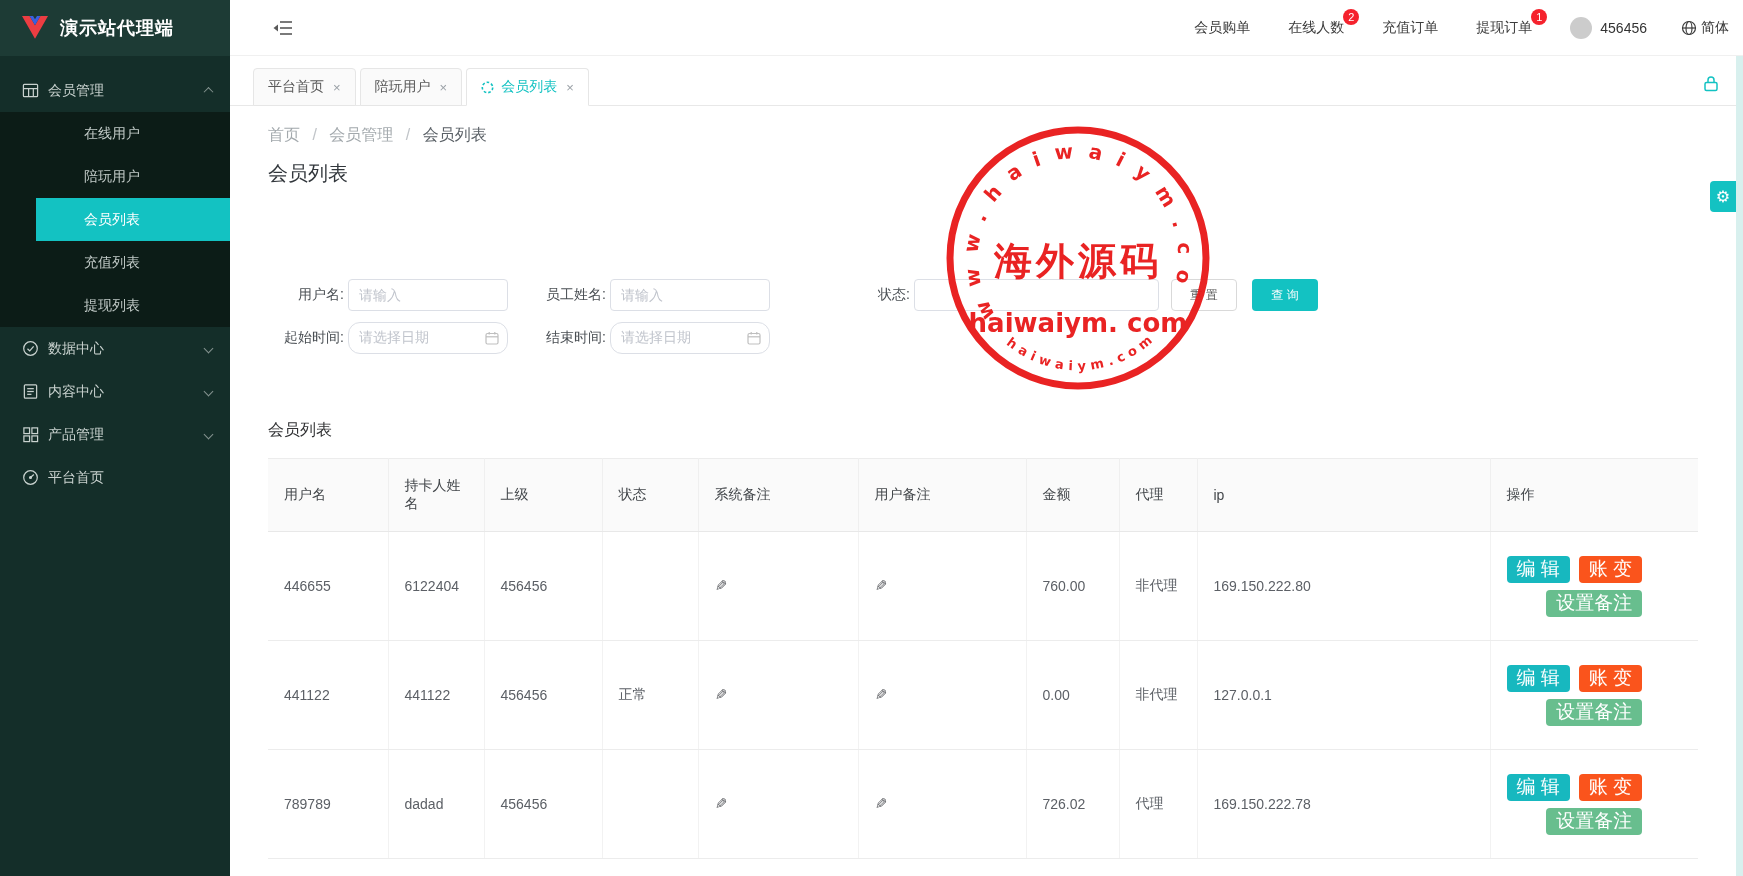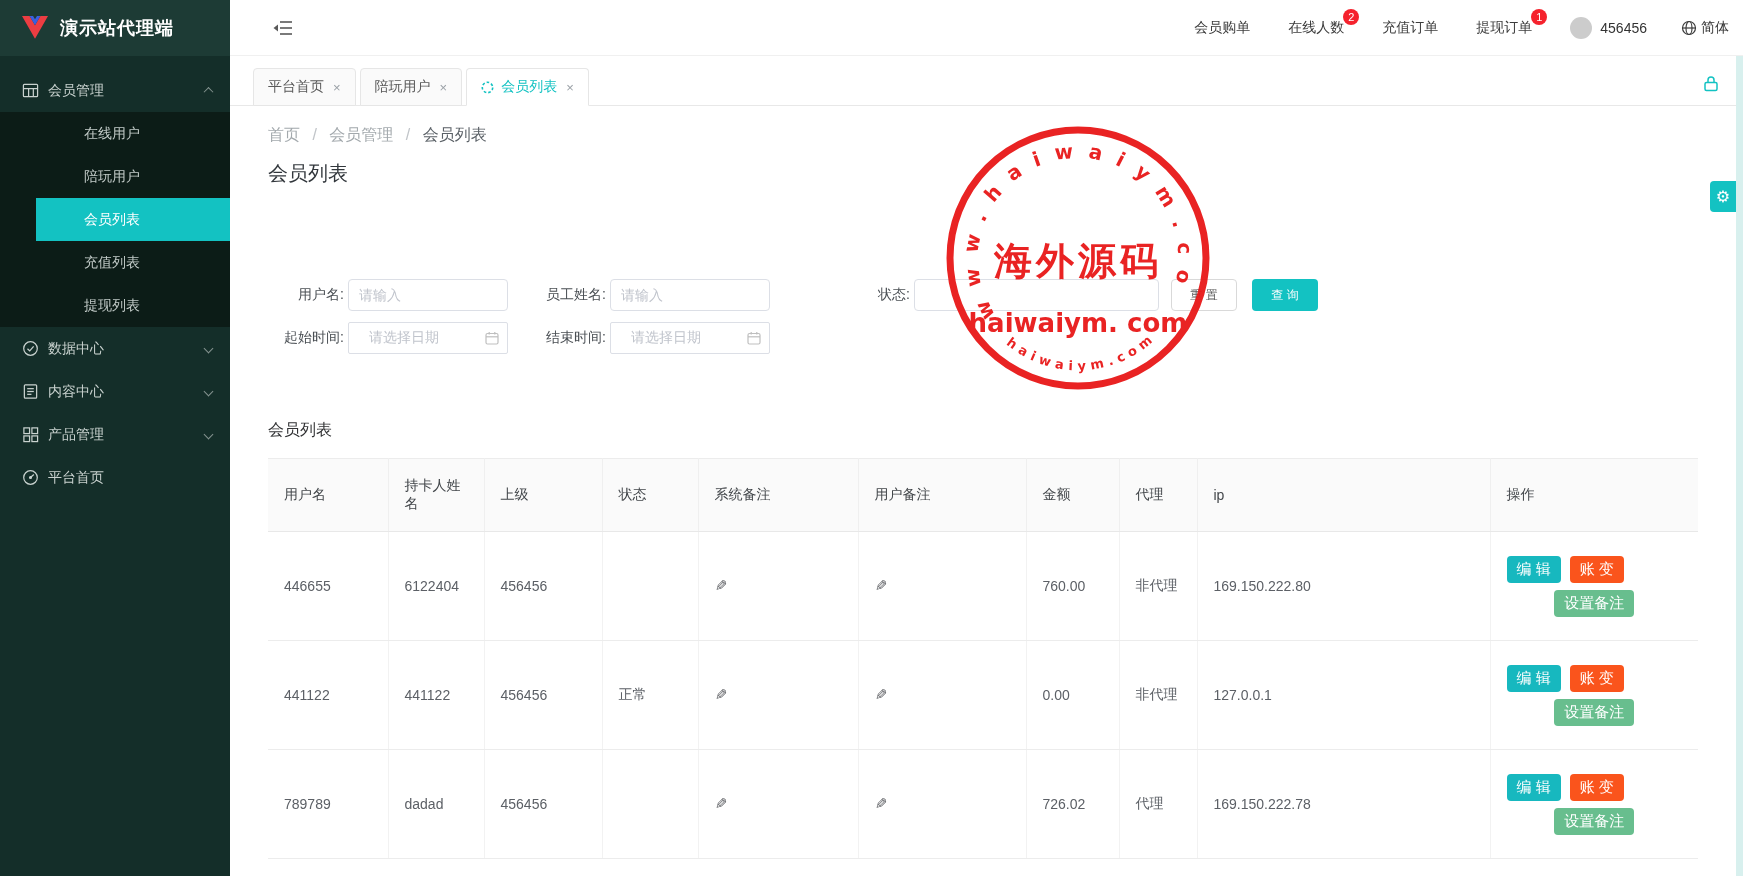--- a/index.html
+++ b/index.html
@@ -54,41 +54,41 @@
   .breadcrumb .bc-current { color:#5a6066; }
   .page-title { margin:14px 0 0 14px; font-size:20px; font-weight:500; color:#32373c; }
 
   .filters { margin:92px 0 0 14px; }
   .f-row { display:flex; align-items:center; }
   .f-row + .f-row { margin-top:11px; }
   .f-label { display:inline-block; text-align:right; color:#4a4f54; margin-right:4px; font-size:14px; }
   .f-label.w1 { width:76px; } .f-label.w2 { width:90px; margin-left:8px; } .f-label.w3 { width:136px; margin-left:4px; }
   .f-input { width:160px; height:32px; border:1px solid #dcdfe6; border-radius:4px; padding:0 10px; font-size:14px; color:#333; outline:none; }
   .f-input::placeholder { color:#c0c4cc; }
-  .f-date { width:160px; height:32px; border:1px solid #dcdfe6; border-radius:2px; padding:0 8px 0 20px;
+  .f-date { width:160px; height:32px; border:1px solid #dcdfe6; border-radius:12px; padding:0 8px 0 10px;
     display:inline-flex; align-items:center; justify-content:space-between; color:#c0c4cc; cursor:pointer; }
   .f-select { width:245px; height:32px; border:1px solid #dcdfe6; border-radius:4px; background:#fff; cursor:pointer; }
   .btn { height:32px; border-radius:4px; font-size:12px; cursor:pointer; border:none; }
   .btn-reset { width:66px; margin-left:12px; background:#fff; border:1px solid #d9d9d9; color:#595959; }
   .btn-search { width:66px; margin-left:15px; background:#13c2c2; color:#fff; }
 
   .section-title { margin:66px 0 0 14px; font-size:16px; font-weight:500; color:#303133; }
 
   
   table.grid { margin:17px 0 0 14px; width:1430px; border-collapse:collapse; table-layout:fixed; border-top:1px solid #ececec; }
   .grid th { background:#fafafa; font-weight:500; color:#42464a; text-align:left; padding:14px 16px; height:73px;
     border-bottom:1px solid #e8e8e8; border-right:1px solid #efefef; font-size:14px; }
   .grid th:last-child { border-right:none; }
   .grid td { height:109px; padding:10px 16px; color:#5c6066; border-bottom:1px solid #ececec; border-right:1px solid #f2f2f2;
     vertical-align:middle; font-size:14px; background:#fff; }
   .grid td:last-child { border-right:none; }
   .pencil { font-size:15px; color:#606266; cursor:pointer; display:inline-block; transform:scaleX(-1); }
   .act-line { display:flex; }
   .act-line + .act-line { margin-top:7px; justify-content:center; }
-  .abtn { height:27px; padding:0 10px; border-radius:4px; color:#fff; font-size:15px; border:none; cursor:pointer; white-space:nowrap; }
+  .abtn { height:27px; padding:0 10px; border-radius:4px; color:#fff; font-size:19px; border:none; cursor:pointer; white-space:nowrap; }
   .abtn-edit { background:#17b8bf; }
   .abtn-change { background:#fa541c; margin-left:9px; }
   .abtn-remark { background:#68be8e; }
 
   
   .pager { margin:19px 30px 0 0; display:flex; justify-content:flex-end; }
   .pg-btn { height:28px; border:1px solid #d9d9d9; border-radius:4px; background:#fff; margin-left:8px; cursor:pointer; }
   .pg-prev { width:31px; } .pg-page { width:33px; border-color:#13c2c2; } .pg-next { width:30px; } .pg-size { width:88px; }
 
   

